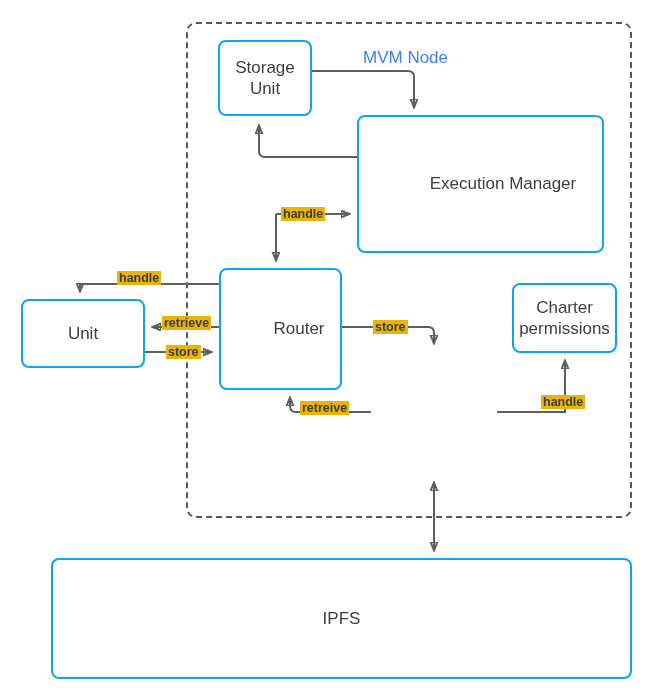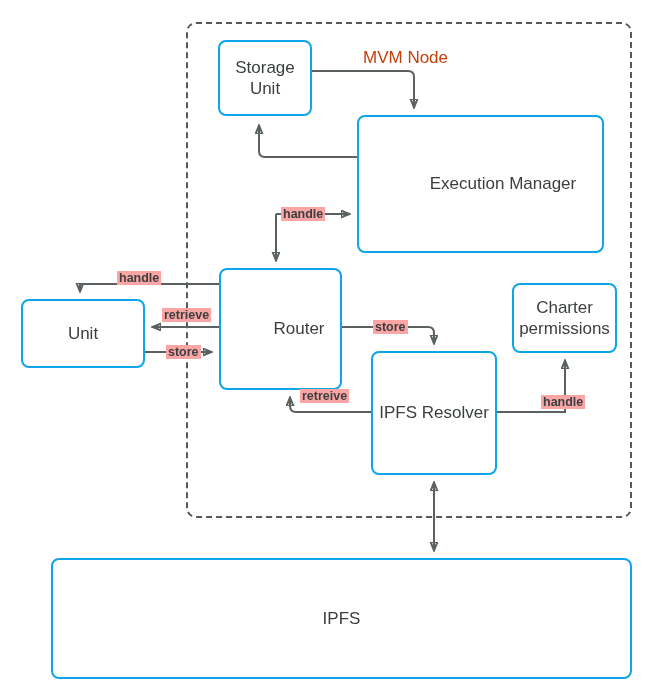--- a/index.html
+++ b/index.html
@@ -43,29 +43,29 @@
     border: 2px dashed #55595a;
     border-radius: 10px;
     background: transparent;
     z-index: 1;
   }
   .edge-label {
     position: absolute;
     font-size: 12.5px;
     font-weight: bold;
     color: #3b3f41;
-    background: #fca5a5;
+    background: #eab308;
     padding: 0 2px;
     white-space: nowrap;
     z-index: 5;
   }
   .plain-label {
     position: absolute;
     font-size: 17px;
-    color: #c2410c;
+    color: #3b82f6;
     white-space: nowrap;
     z-index: 5;
   }
   svg.wires {
     position: absolute;
     left: 0;
     top: 0;
     width: 658px;
     height: 698px;
     z-index: 2;
@@ -130,40 +130,37 @@
   </div>
 
   <div class="node" style="left:219px; top:268px; width:123px; height:122px;padding-left:37px;">
     <span class="node-label">Router</span>
   </div>
 
   <div class="node" style="left:21px; top:299px; width:124px; height:69px;">
     <span class="node-label">Unit</span>
   </div>
 
-  <div class="node" style="left:371px; top:351px; width:126px; height:124px;">
-    <span class="node-label">IPFS Resolver</span>
-  </div>
 
   <div class="node" style="left:512px; top:283px; width:105px; height:70px;">
     <span class="node-label">Charter
 permissions</span>
   </div>
 
   <div class="node" style="left:51px; top:558px; width:581px; height:121px;">
     <span class="node-label">IPFS</span>
   </div>
 
   <div class="edge-label" style="left:117px; top:271px;">handle</div>
 
-  <div class="edge-label" style="left:162px; top:308px;">retrieve</div>
+  <div class="edge-label" style="left:162px; top:316px;">retrieve</div>
 
   <div class="edge-label" style="left:166px; top:345px;">store</div>
 
   <div class="edge-label" style="left:281px; top:207px;">handle</div>
 
   <div class="edge-label" style="left:373px; top:320px;">store</div>
 
-  <div class="edge-label" style="left:300px; top:389px;">retreive</div>
+  <div class="edge-label" style="left:300px; top:401px;">retreive</div>
 
   <div class="edge-label" style="left:541px; top:395px;">handle</div>
 
 </div>
 
 </body></html>

